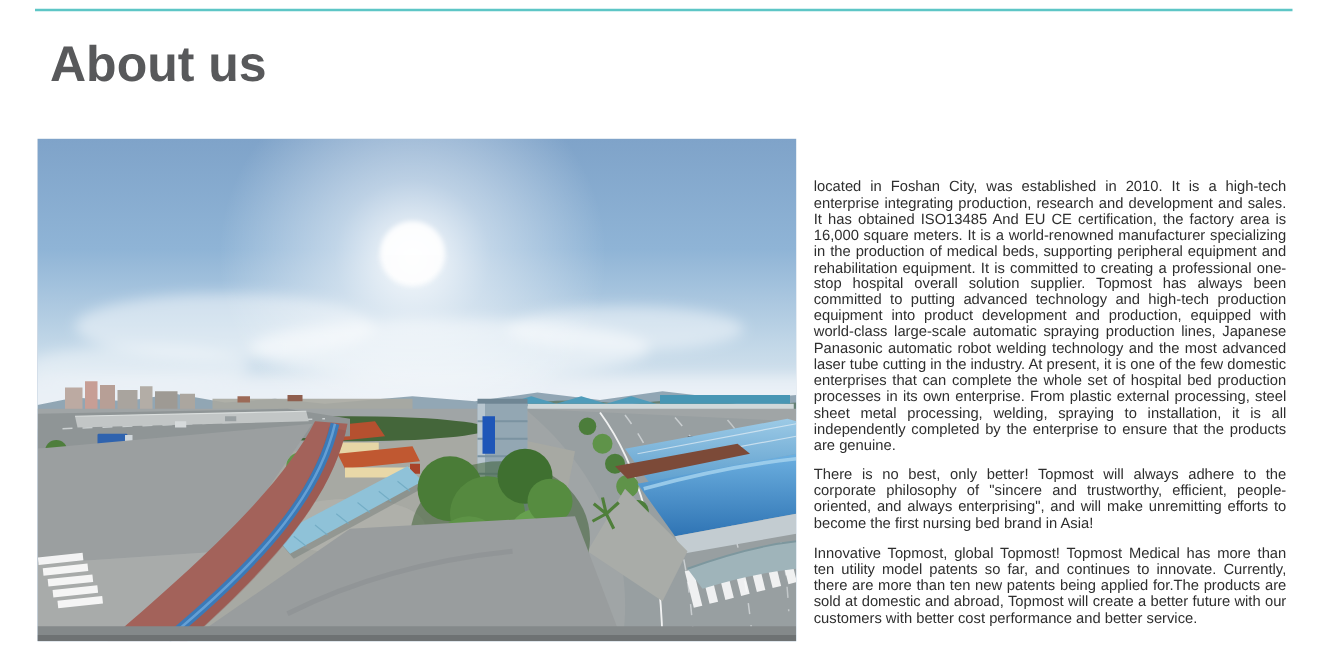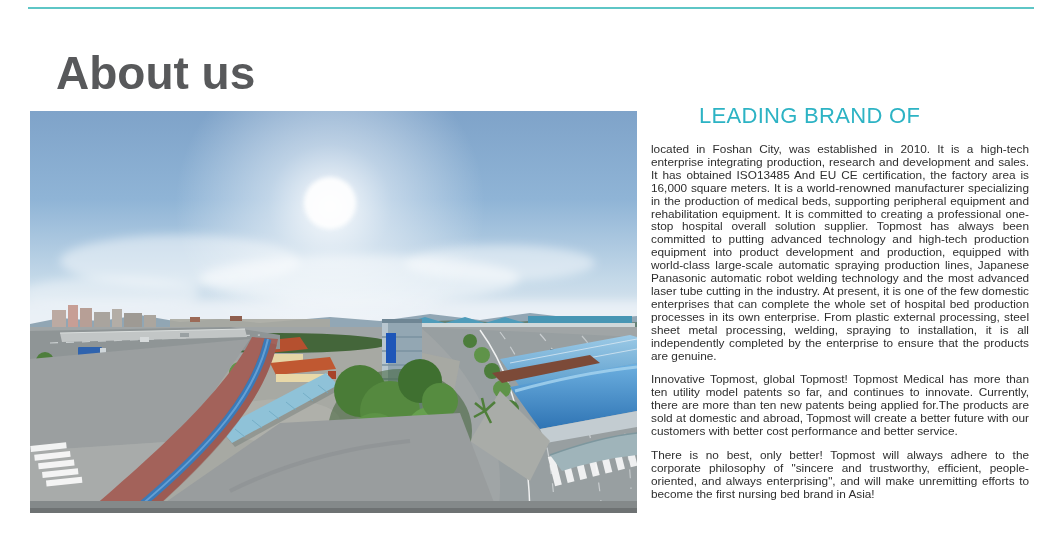--- a/index.html
+++ b/index.html
@@ -5,22 +5,22 @@
   html,body{margin:0;padding:0;background:#ffffff;}
   body{
     width:1059px;height:534px;position:relative;overflow:hidden;
     font-family:"Liberation Sans","DejaVu Sans",sans-serif;
   }
   .top-rule{
     position:absolute;left:28px;top:7px;width:1006px;height:2px;
     background:#5ec6c6;
   }
   .page-title{
-    position:absolute;left:40px;top:30px;margin:16px;
-    font-size:46px;font-weight:bold;color:#58595b;letter-spacing:0px;
+    position:absolute;left:40px;top:30px;margin:0;
+    font-size:40px;font-weight:bold;color:#58595b;letter-spacing:0px;
   }
   .photo{
     position:absolute;left:30px;top:111px;width:607px;height:402px;
     margin:0;overflow:hidden;background:#9fb6cd;
   }
   .photo svg{display:block;width:100%;height:100%;}
   .about-col{
     position:absolute;left:651px;top:103px;width:378px;
   }
   .lead{
@@ -211,18 +211,18 @@
 
     <path d="M120 402 L250 312 L430 302 L468 402 Z" fill="#999d9e"></path>
     <path d="M200 380 Q 280 340 380 330" stroke="#8a8e8f" stroke-width="4" fill="none" opacity="0.5"></path>
     <rect x="0" y="390" width="607" height="12" fill="#84898a"></rect>
     <rect x="0" y="397" width="607" height="5" fill="#6e7273"></rect>
   </svg>
 </figure>
 
 <section class="about-col">
   <h2 class="lead">
-    <span>LEADING BRAND OF</span><br>
+    <br>
   </h2>
   <p>located in Foshan City, was established in 2010.  It is a high-tech enterprise integrating production, research and development and sales. It has obtained ISO13485 And EU CE certification, the  factory area is 16,000 square meters. It is a world-renowned manufacturer specializing in the production of medical beds, supporting peripheral equipment and rehabilitation equipment. It is committed to creating a professional one-stop hospital overall solution supplier. Topmost has always been committed to putting advanced technology and high-tech production equipment into product development and production, equipped with world-class large-scale automatic spraying production lines, Japanese Panasonic automatic robot welding technology and the most advanced laser tube cutting in the industry. At present, it is one of the few domestic enterprises that can complete the whole set of hospital bed production processes in its own enterprise. From plastic external processing, steel sheet metal processing, welding, spraying to installation, it is all independently completed by the enterprise to ensure that the products are genuine.</p>
+  <p>There is no best, only better! Topmost will always adhere to the corporate philosophy of "sincere and trustworthy, efficient, people-oriented, and always enterprising", and will make unremitting efforts to become the first nursing bed brand in Asia!</p>
   <p>Innovative Topmost, global Topmost! Topmost Medical has more than ten utility model patents so far, and continues to innovate. Currently, there are more than ten new patents being applied for.The products are sold at domestic  and abroad, Topmost will create a better future with our customers with better cost performance and better service.</p>
-  <p>There is no best, only better! Topmost will always adhere to the corporate philosophy of "sincere and trustworthy, efficient, people-oriented, and always enterprising", and will make unremitting efforts to become the first nursing bed brand in Asia!</p>
 </section>
 
 </body></html>

